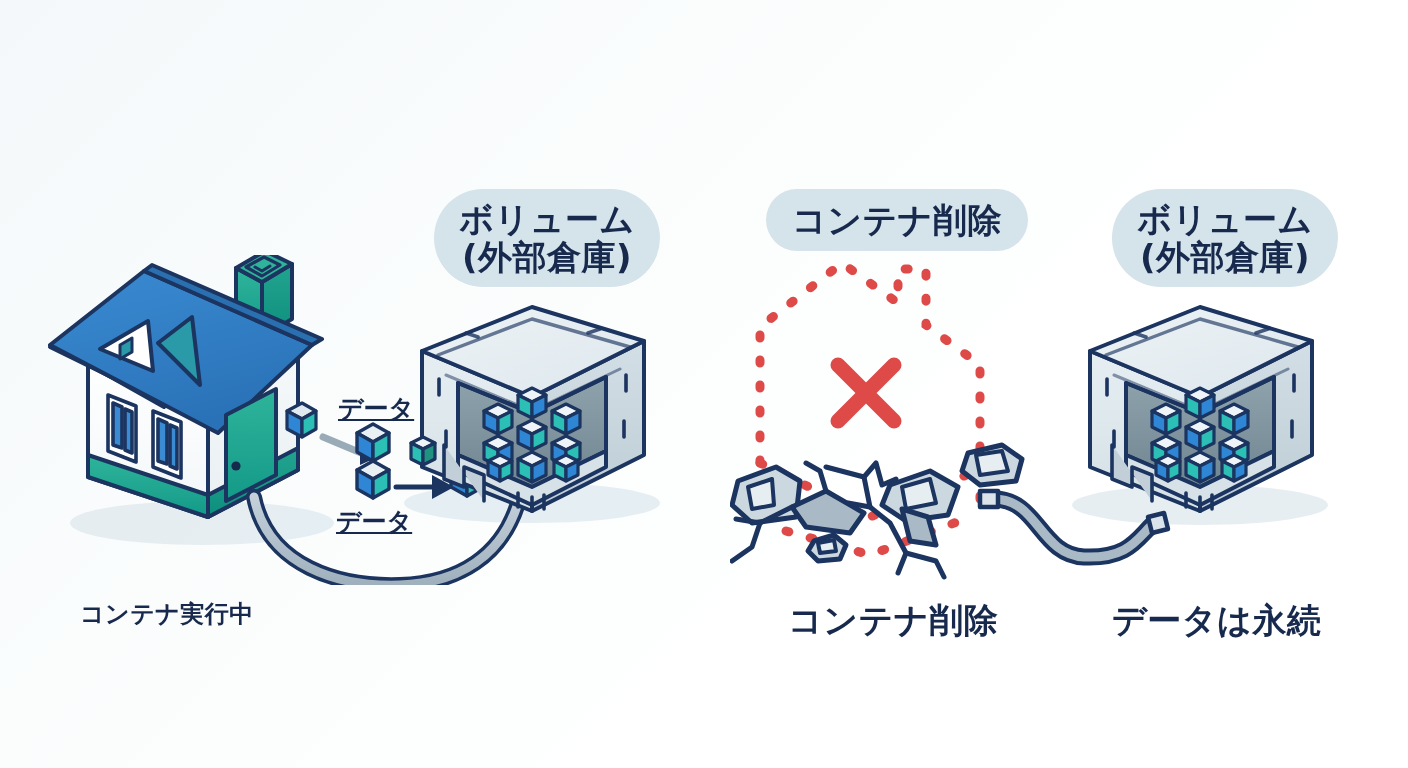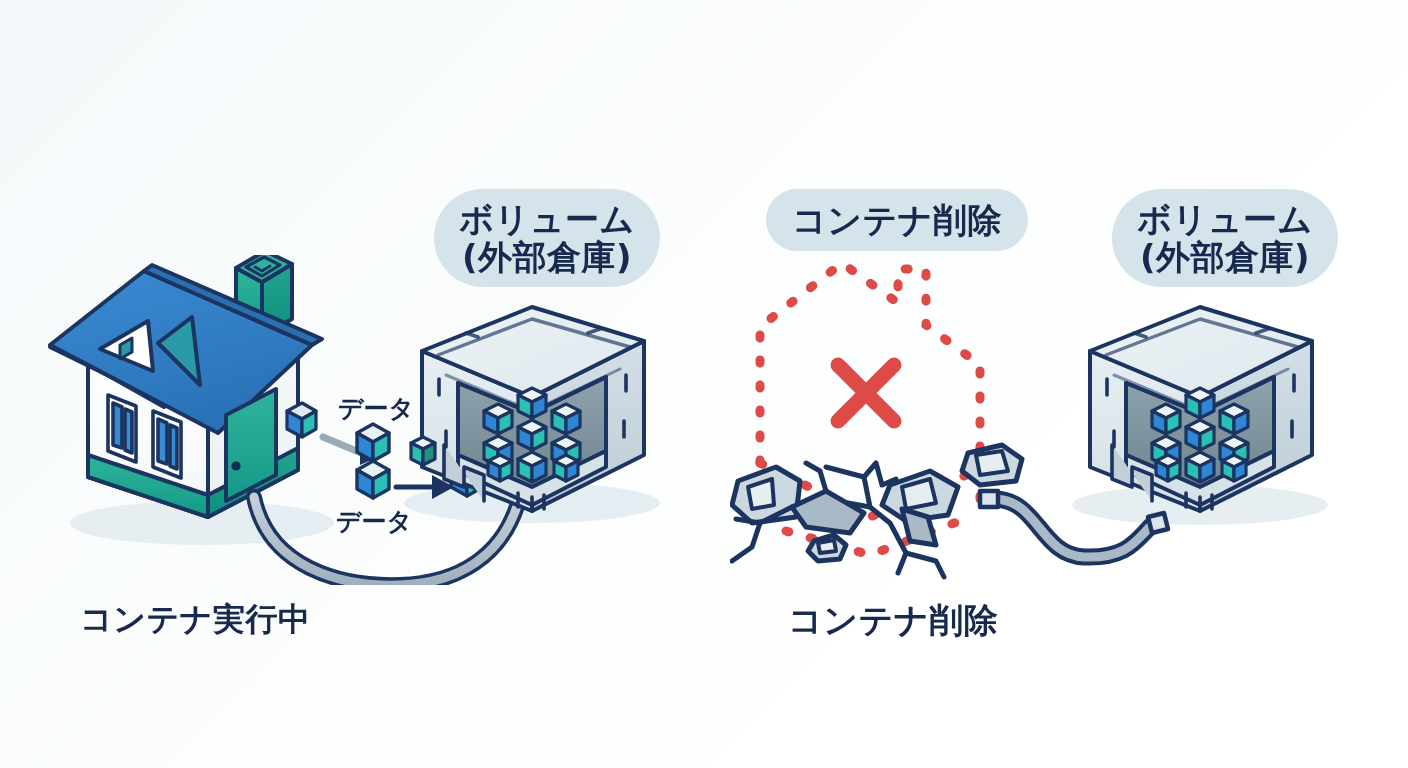--- a/index.html
+++ b/index.html
@@ -41,28 +41,29 @@
     white-space: nowrap;
   }
   .art {
     position: absolute;
   }
   .datalabel {
     position: absolute;
     color: #17294d;
     font-weight: 700;
     white-space: nowrap;
+    text-decoration: underline;
   }
   
   #pill-container-house { left: 75px;  top: 189px; width: 245px; height: 62px; font-size: 34px; }
   #pill-volume-left     { left: 434px; top: 189px; width: 226px; height: 98px; font-size: 34px; }
   #pill-container-del   { left: 766px; top: 189px; width: 262px; height: 62px; font-size: 34px; }
   #pill-volume-right    { left: 1112px;top: 189px; width: 226px; height: 98px; font-size: 34px; }
   
-  #cap-running { left: 80px;  top: 598px; font-size: 32px; }
+  #cap-running { left: 80px;  top: 598px; font-size: 24px; }
   #cap-deleted { left: 788px; top: 598px; font-size: 34px; }
   #cap-persist { left: 1112px;top: 598px; font-size: 34px; }
   
   #lbl-data-1 { left: 338px; top: 392px; font-size: 25px; }
   #lbl-data-2 { left: 336px; top: 505px; font-size: 25px; }
 </style>
 </head>
 <body>
 
 <div id="stage">
@@ -391,14 +392,15 @@
 (外部倉庫)</div>
 
   <div class="datalabel" id="lbl-data-1">データ</div>
 
   <div class="datalabel" id="lbl-data-2">データ</div>
 
   <div class="caption" id="cap-running">コンテナ実行中</div>
 
   <div class="caption" id="cap-deleted">コンテナ削除</div>
 
+  <div class="caption" id="cap-persist">データは永続</div>
 
 </div>
 
 </body></html>

